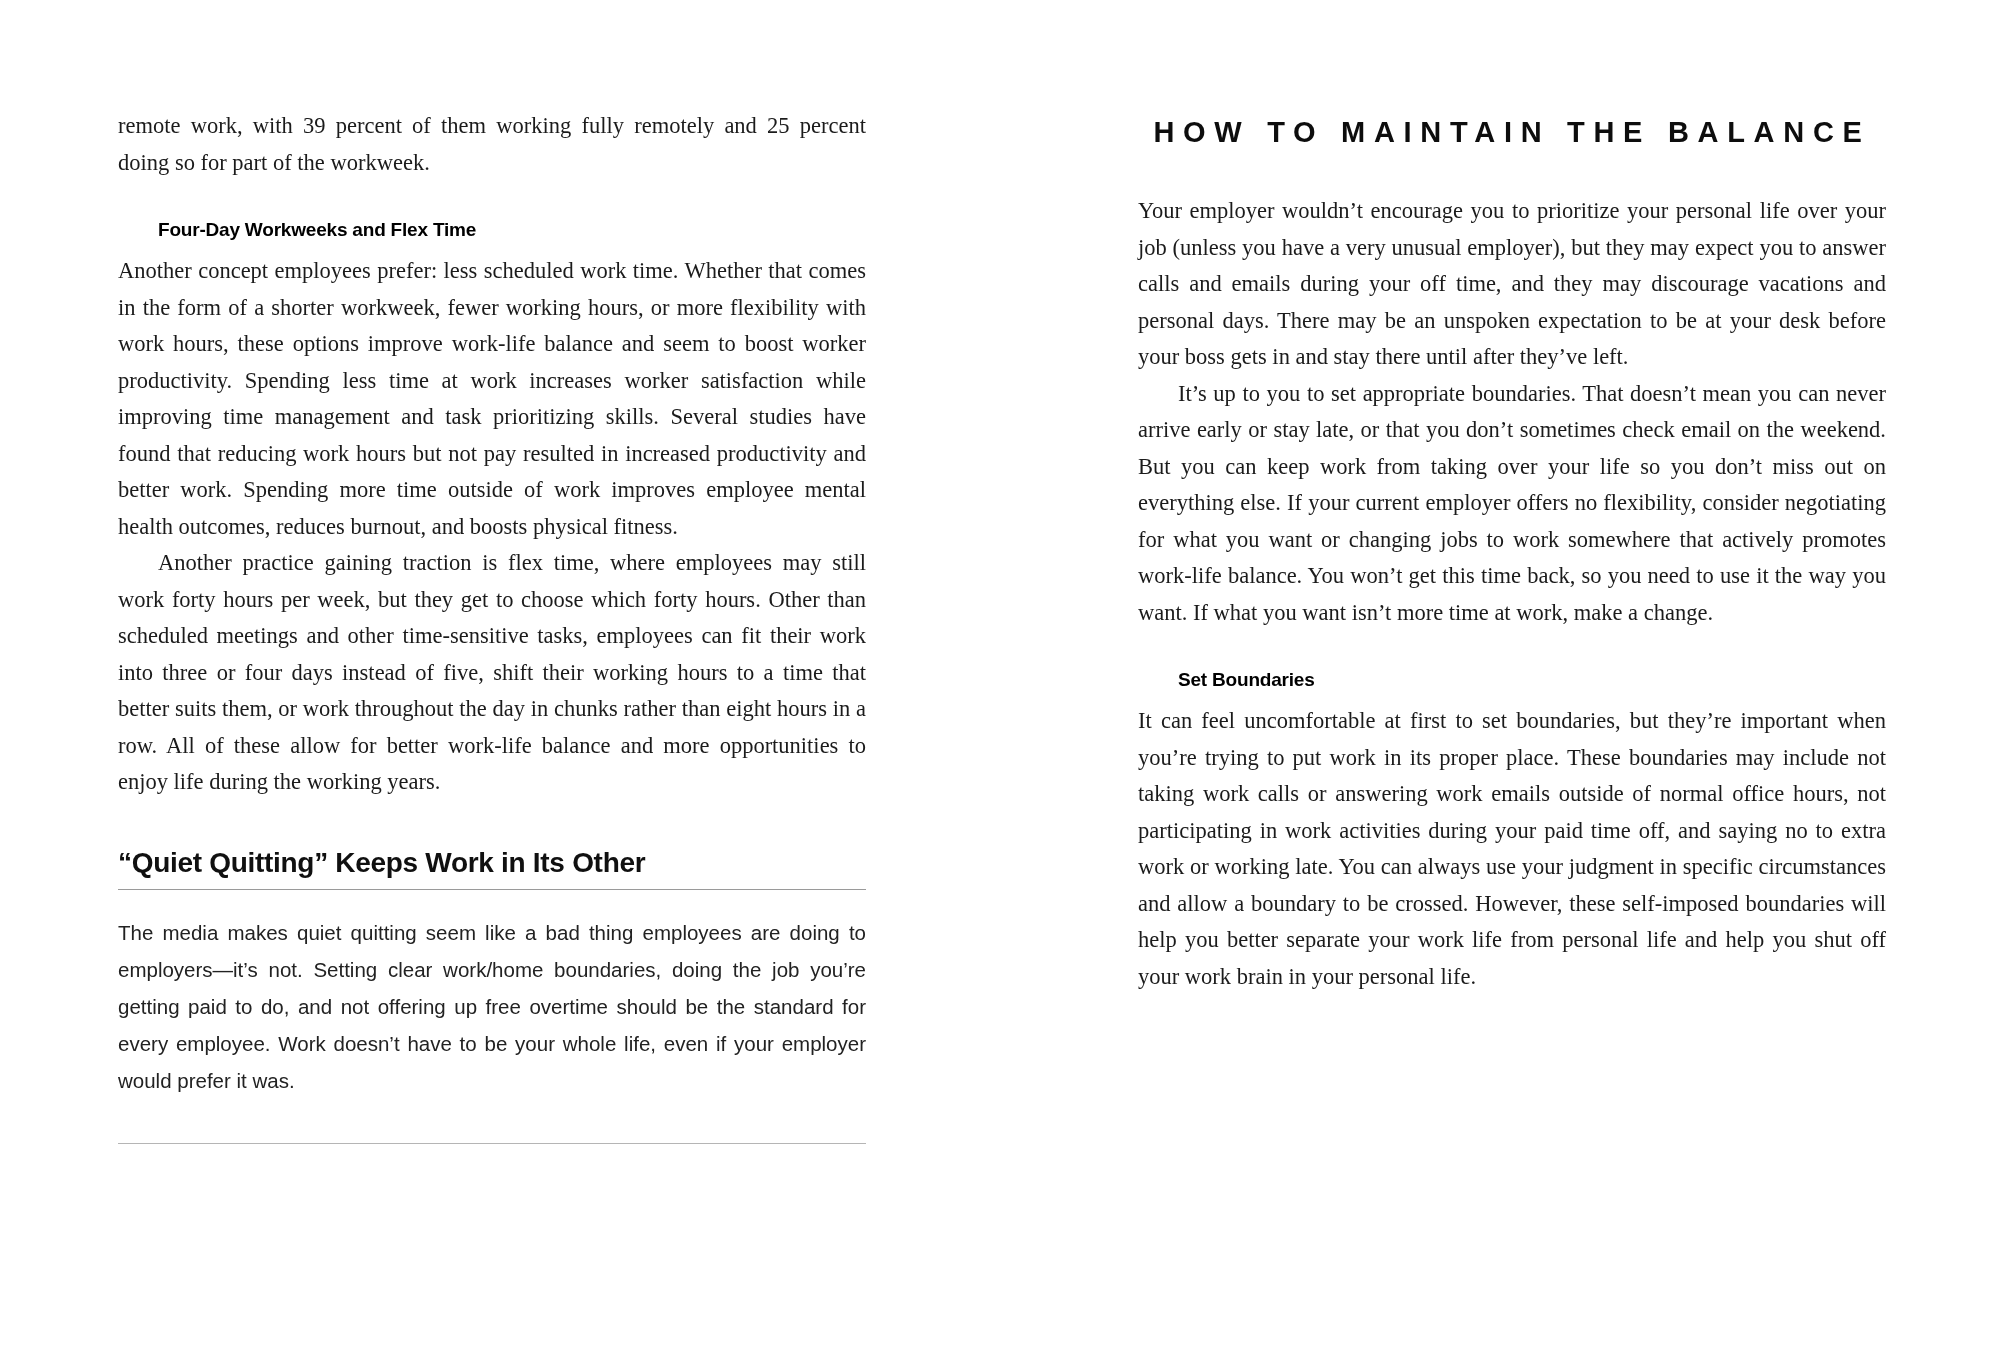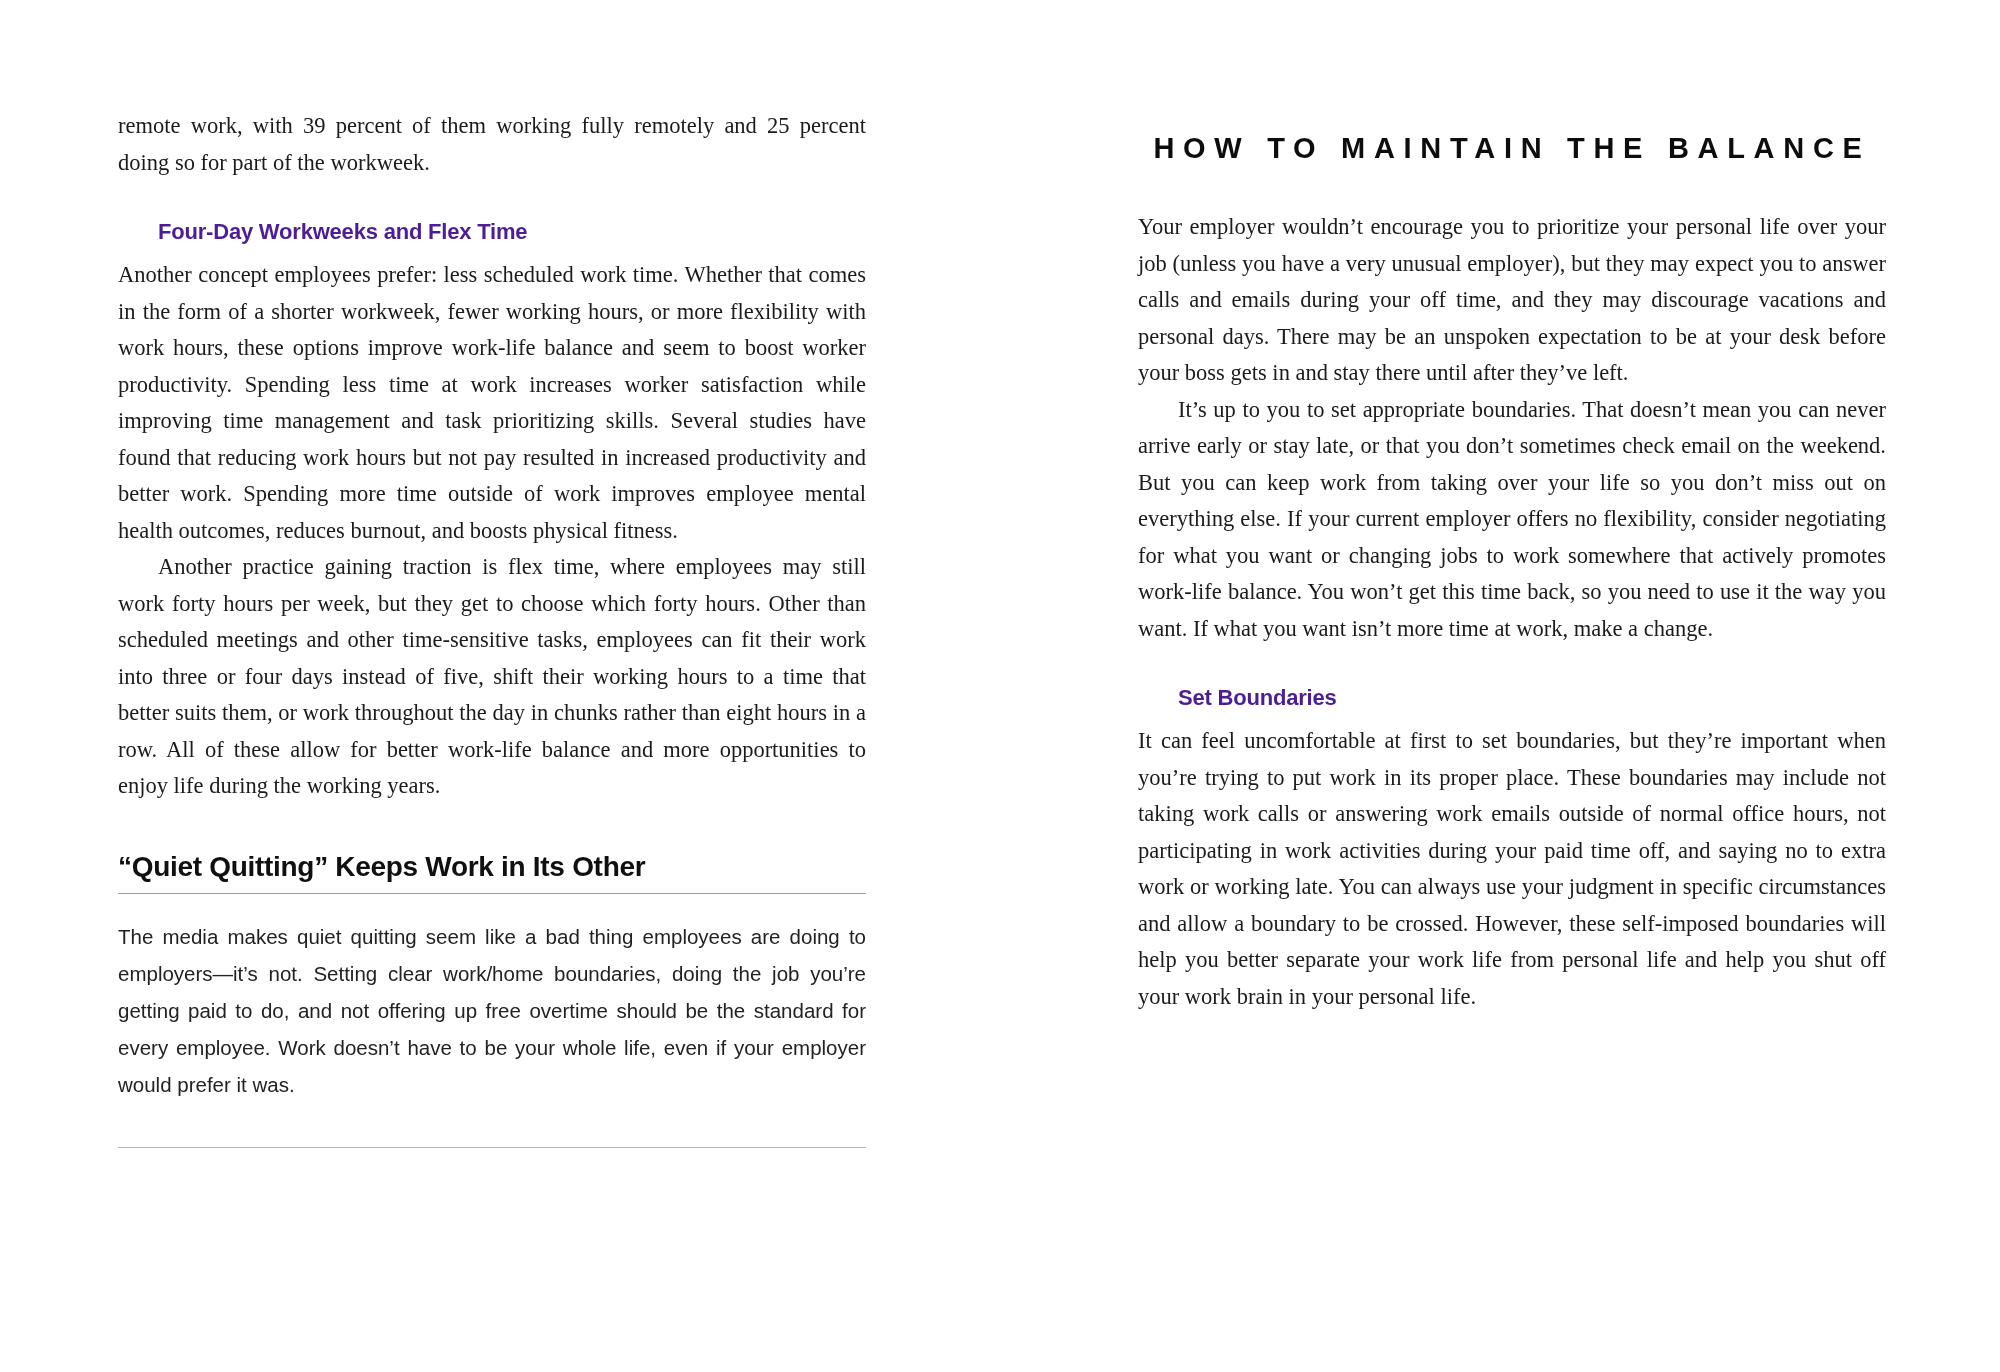--- a/index.html
+++ b/index.html
@@ -31,26 +31,26 @@
     font-size: 22.5px;
     line-height: 36.5px;
     text-align: justify;
     margin: 0;
     color: #1b1b1b;
   }
   p.indent { text-indent: 40px; }
 
   h3.subhead {
     font-family: "Liberation Sans", "DejaVu Sans", sans-serif;
-    font-size: 22px;
+    font-size: 19px;
     font-weight: 700;
     letter-spacing: -0.2px;
     margin: 38px 0 12px 0;
     padding-left: 40px;
-    color: #4c1d95;
+    color: #000000;
   }
 
   h2.sidebar-head {
     font-family: "Liberation Sans", "DejaVu Sans", sans-serif;
     font-size: 28px;
     font-weight: 700;
     letter-spacing: -0.3px;
     margin: 46px 0 0 0;
     padding-bottom: 10px;
     border-bottom: 1.5px solid #9a9a9a;
@@ -70,21 +70,21 @@
     margin: 44px 0 0 0;
   }
 
   h1.chapter-head {
     font-family: "Liberation Sans", "DejaVu Sans", sans-serif;
     font-size: 29px;
     font-weight: 700;
     letter-spacing: 0.30em;
     text-align: center;
     white-space: nowrap;
-    margin: 24px 0 44px 0;
+    margin: 8px 0 44px 0;
     color: #0d0d0d;
   }
 
   .footer {
     position: absolute;
     left: 0;
     right: 0;
     bottom: 88px;
     font-family: "Liberation Sans", "DejaVu Sans", sans-serif;
     font-size: 17.5px;

